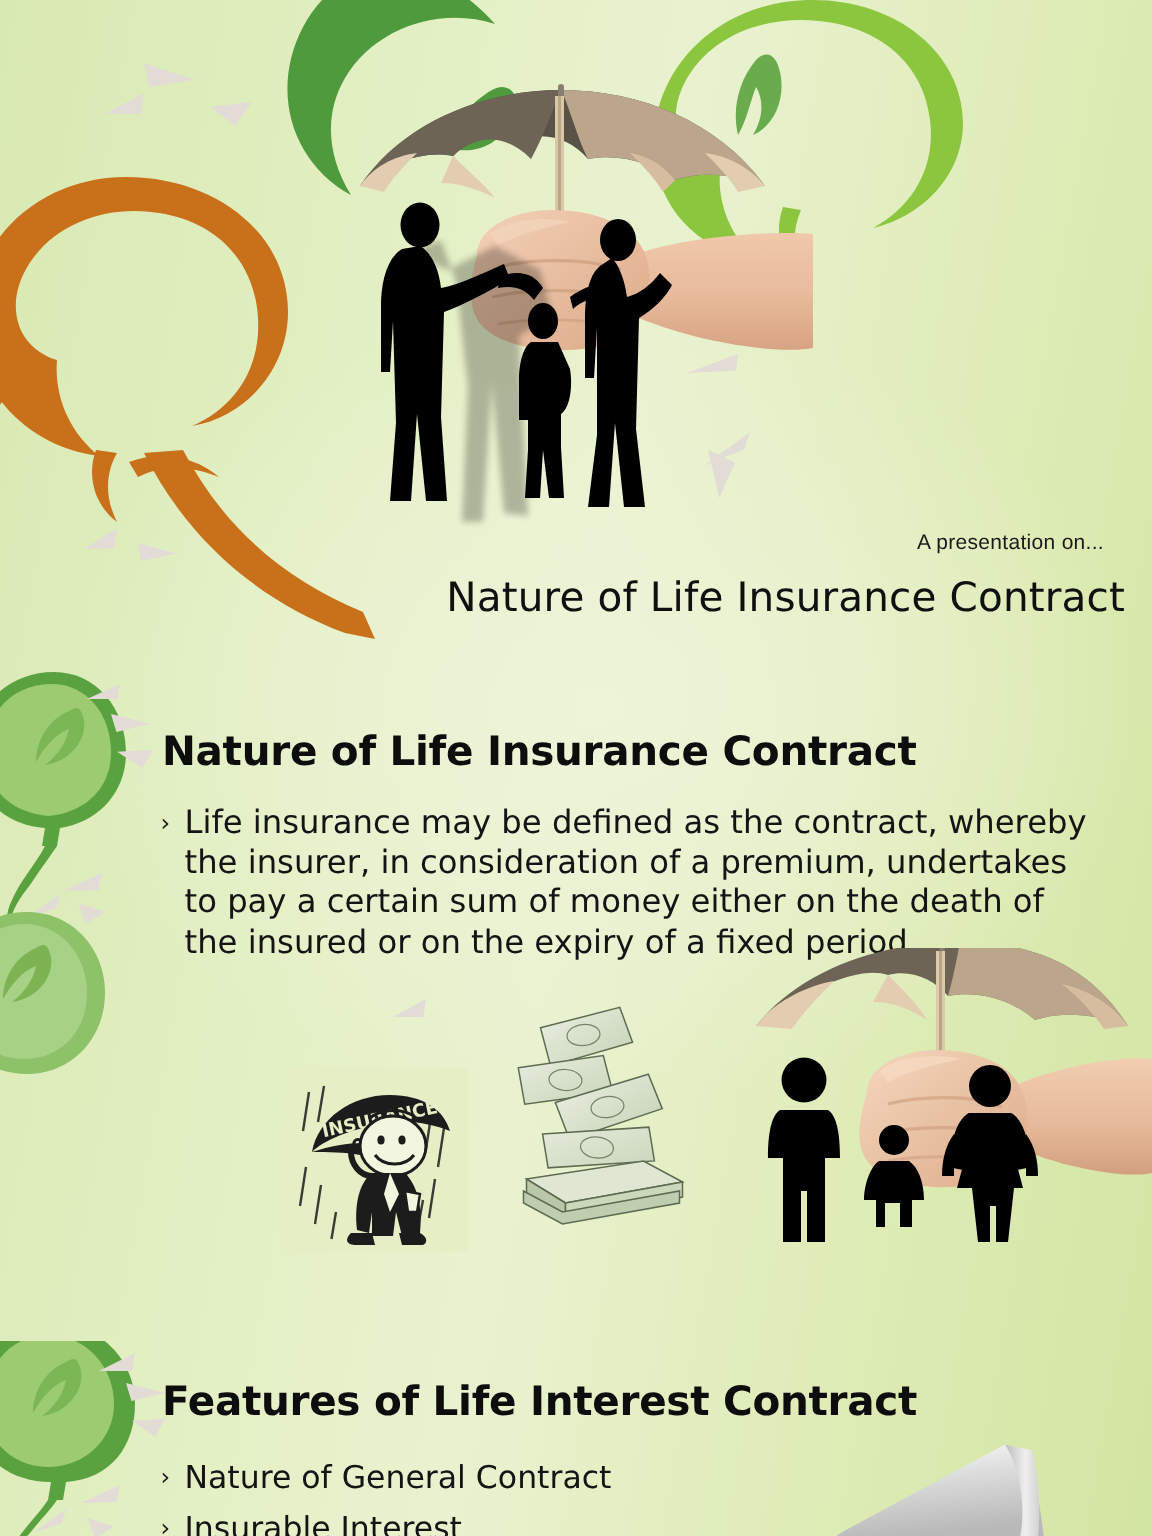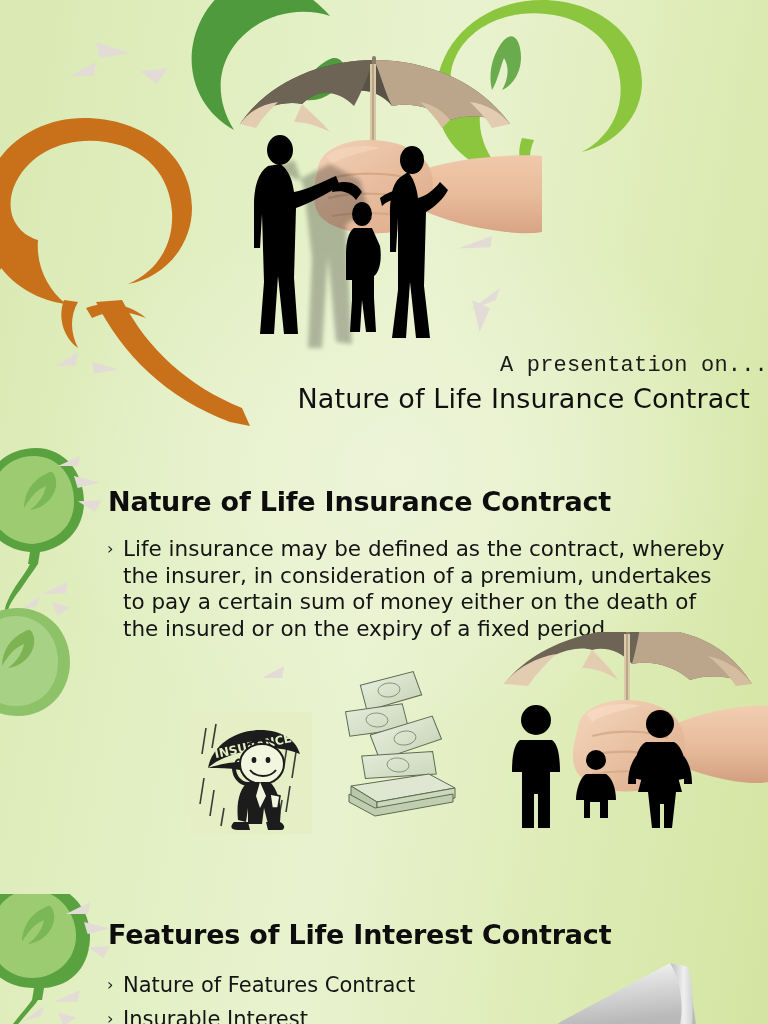--- a/index.html
+++ b/index.html
@@ -23,23 +23,23 @@
   .slide3{position:absolute;left:0;top:894px;width:768px;height:130px;overflow:hidden;}
 
   
   .swirl{position:absolute;}
   .swirl svg{display:block;}
 
   .tri{position:absolute;background:#e3dcd6;}
 
   
   .pres-on{
-    position:absolute;right:0;top:353px;
-    font-size:22px;color:#1a1a1a;letter-spacing:.2px;
-    font-family:Liberation Mono, monospace;
+    position:absolute;right:32px;top:353px;
+    font-size:14px;color:#1a1a1a;letter-spacing:.2px;
+    font-family:Liberation Sans, sans-serif;
   }
   .main-title{
     position:absolute;right:18px;top:383px;
     font-size:27px;color:#101010;letter-spacing:.1px;white-space:nowrap;
   }
 
   .sec-head{
     position:absolute;left:108px;
     font-size:27px;font-weight:bold;color:#0d0d0d;letter-spacing:-.2px;
     white-space:nowrap;
@@ -367,21 +367,21 @@
     <div class="tri" style="left:54px;top:96px;width:26px;height:12px;clip-path:polygon(0 100%,100% 0,90% 96%);"></div>
     <div class="tri" style="left:22px;top:112px;width:22px;height:16px;clip-path:polygon(100% 0,0 100%,88% 60%);"></div>
     <div class="tri" style="left:58px;top:118px;width:18px;height:14px;clip-path:polygon(0 0,100% 40%,30% 100%);"></div>
   </div>
 
   <div class="sec-head head-features">Features of Life Interest Contract</div>
 
   <div class="feat-list">
     <div class="feat-row">
       <span class="chev">›</span>
-      <span class="btxt">Nature of Features Contract</span>
+      <span class="btxt">Nature of General Contract</span>
     </div>
     <div class="feat-row">
       <span class="chev">›</span>
       <span class="btxt">Insurable Interest</span>
     </div>
   </div>
 
   <div class="img-pagecurl">
     <svg width="268" height="70" viewBox="0 0 268 70">
       <defs>

